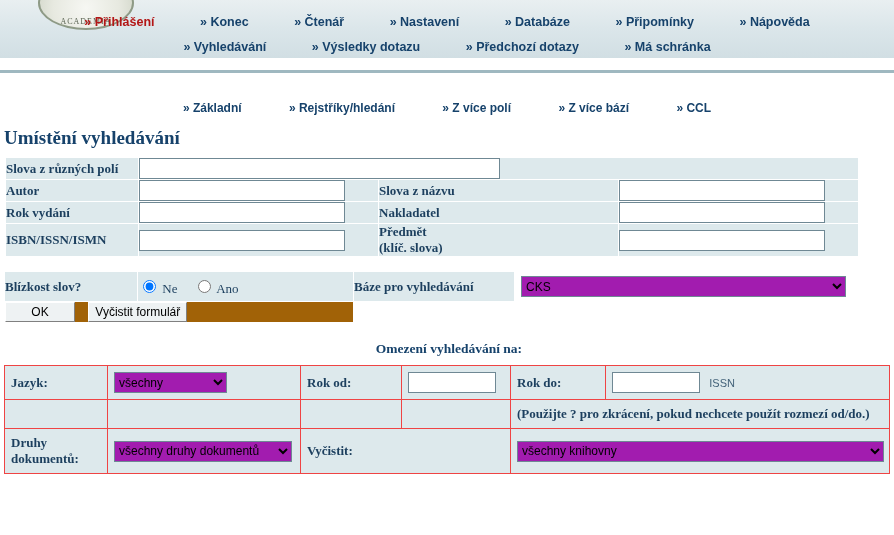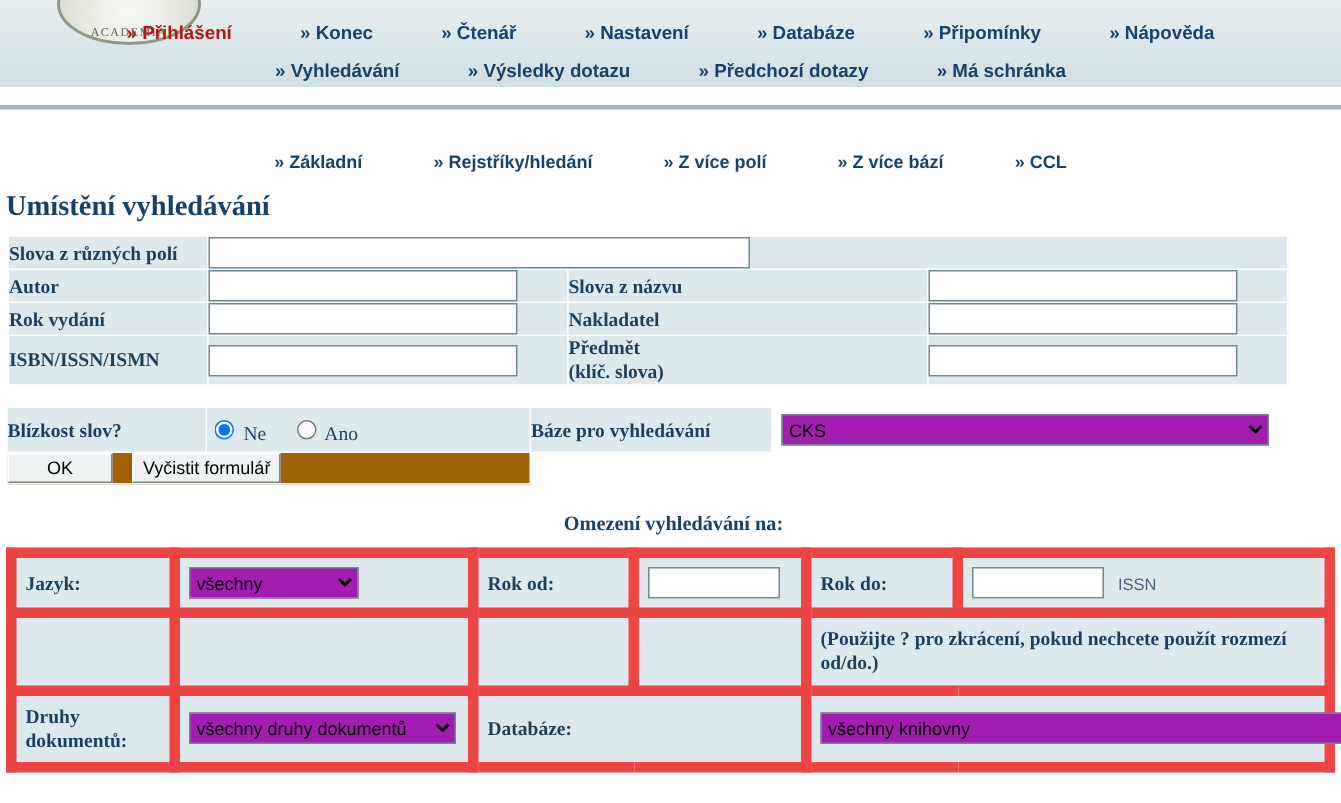--- a/index.html
+++ b/index.html
@@ -195,21 +195,21 @@
     font-family: "Liberation Serif", serif;
     text-align: center;
   }
   table.restrict {
     border-collapse: collapse;
     width: 886px;
     margin-left: 4px;
     table-layout: fixed;
   }
   table.restrict td {
-    border: 7px solid #ef4444;
+    border: 1px solid #ef4444;
     background: #dde9ec;
     padding: 6px 6px;
     vertical-align: middle;
     font-size: 13px;
     color: #1c3f5e;
     font-family: "Liberation Serif", serif;
     font-weight: bold;
   }
   td.hint {
     font-weight: normal;
@@ -380,21 +380,21 @@
     <tr>
       <td>
         <span>Druhy</span><br>
         <span>dokumentů:</span>
       </td>
       <td>
         <select class="styled" style="width:178px">
           <option>všechny druhy dokumentů</option>
         </select>
       </td>
-      <td colspan="2">Databáze:</td>
+      <td colspan="2">Vyčistit:</td>
       <td colspan="2">
         <select class="styled" style="width:367px">
           <option>všechny knihovny</option>
         </select>
       </td>
     </tr>
   </tbody>
     </table>
 
 </div>

